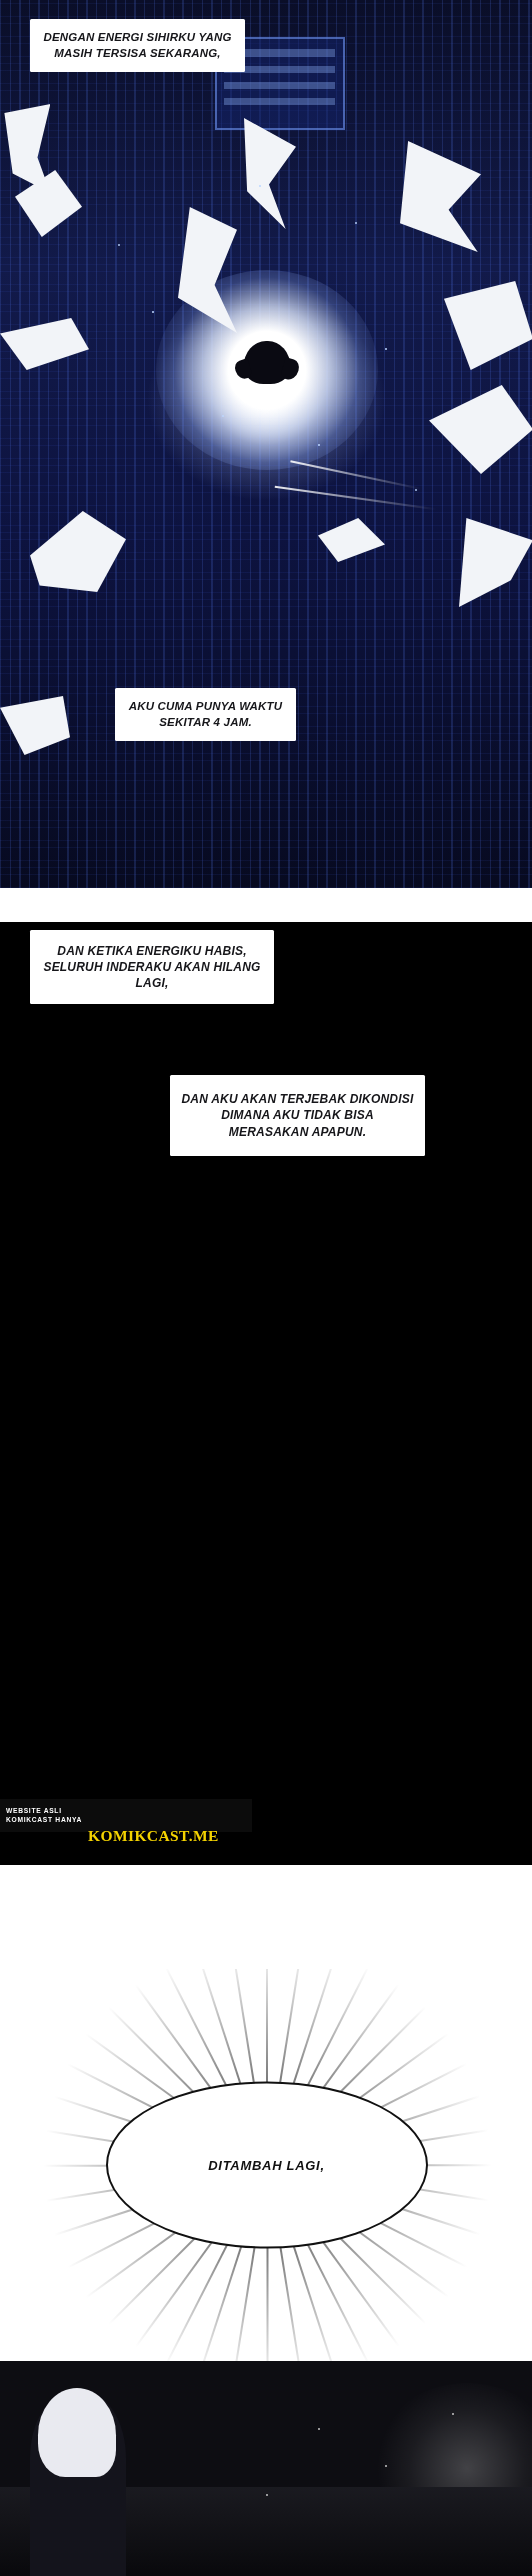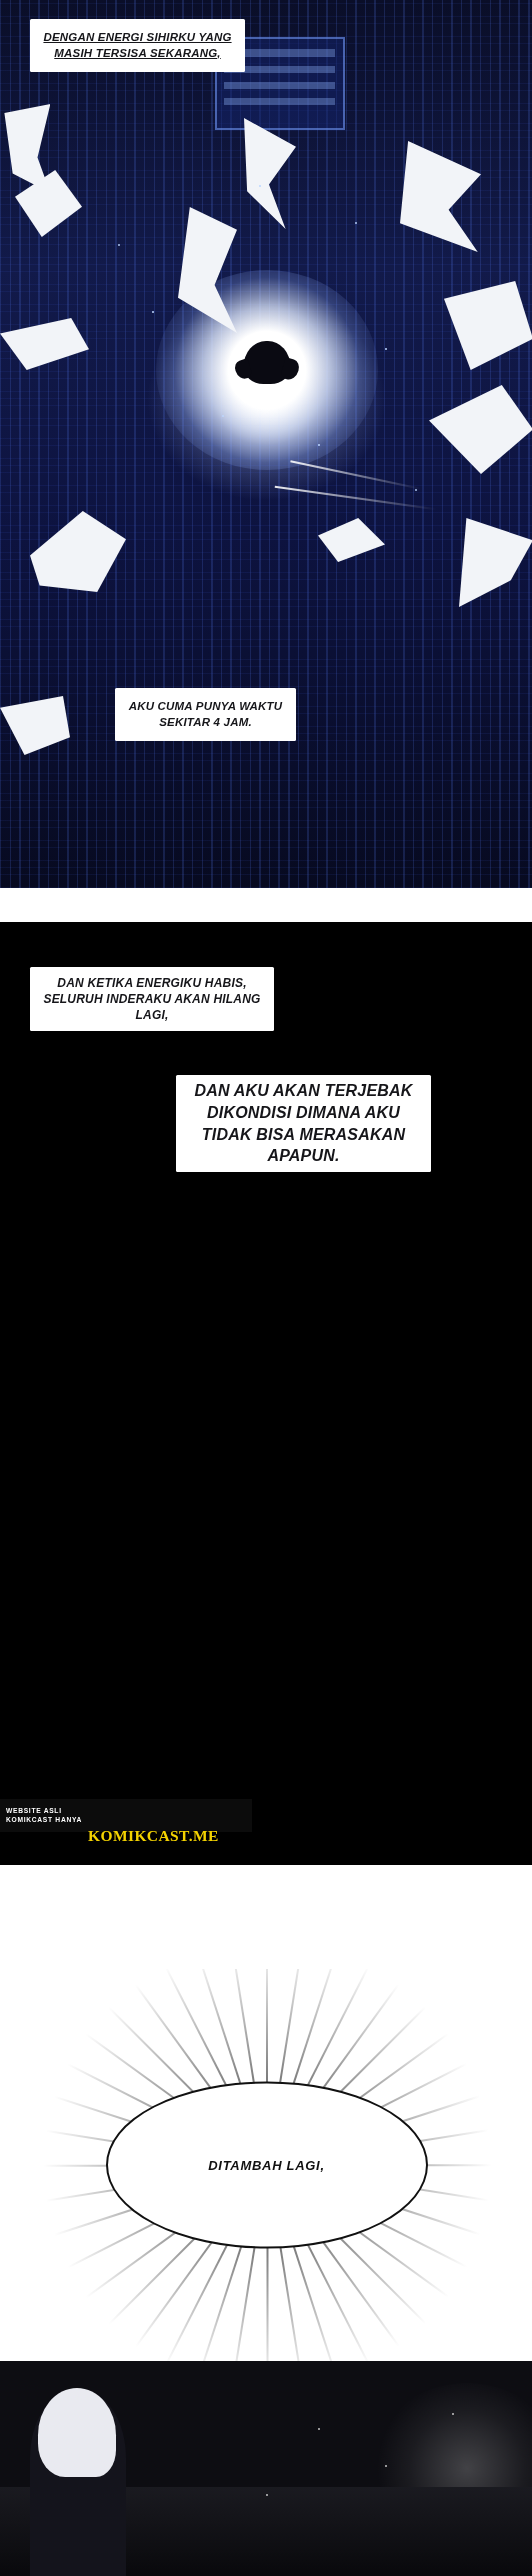--- a/index.html
+++ b/index.html
@@ -130,32 +130,32 @@
     letter-spacing: 0.2px;
     display: flex;
     align-items: center;
     justify-content: center;
     padding: 9px 10.4px;
     box-sizing: border-box;
     line-height: 1.35;
   }
   .bubble.rect { border-radius: 1.5px; }
 
-  .b1 { left: 30px;  top: 19px;  width: 215px; height: 53px;  font-size: 11.5px; text-decoration: underline; }
+  .b1 { left: 30px;  top: 19px;  width: 215px; height: 53px;  font-size: 11.5px; }
   .b2 { left: 115px; top: 688px; width: 181px; height: 53px;  font-size: 11.5px; }
 
   
   .panel2 {
     position: absolute;
     left: 0; top: 922px;
     width: 533px; height: 944px;
     background: #000000;
   }
-  .b3 { left: 30px;  top: 967px; width: 244px; height: 64px; font-size: 12px; }
-  .b4 { left: 176px; top: 1075px; width: 255px; height: 97px; font-size: 16px; }
+  .b3 { left: 30px;  top: 930px; width: 244px; height: 74px; font-size: 12px; }
+  .b4 { left: 170px; top: 1075px; width: 255px; height: 81px; font-size: 12px; }
 
   
   .watermark {
     position: absolute;
     left: 0; top: 1799px;
     width: 252px; height: 33px;
     background: #0c0c0c;
     display: flex;
     align-items: center;
     gap: 6px;

